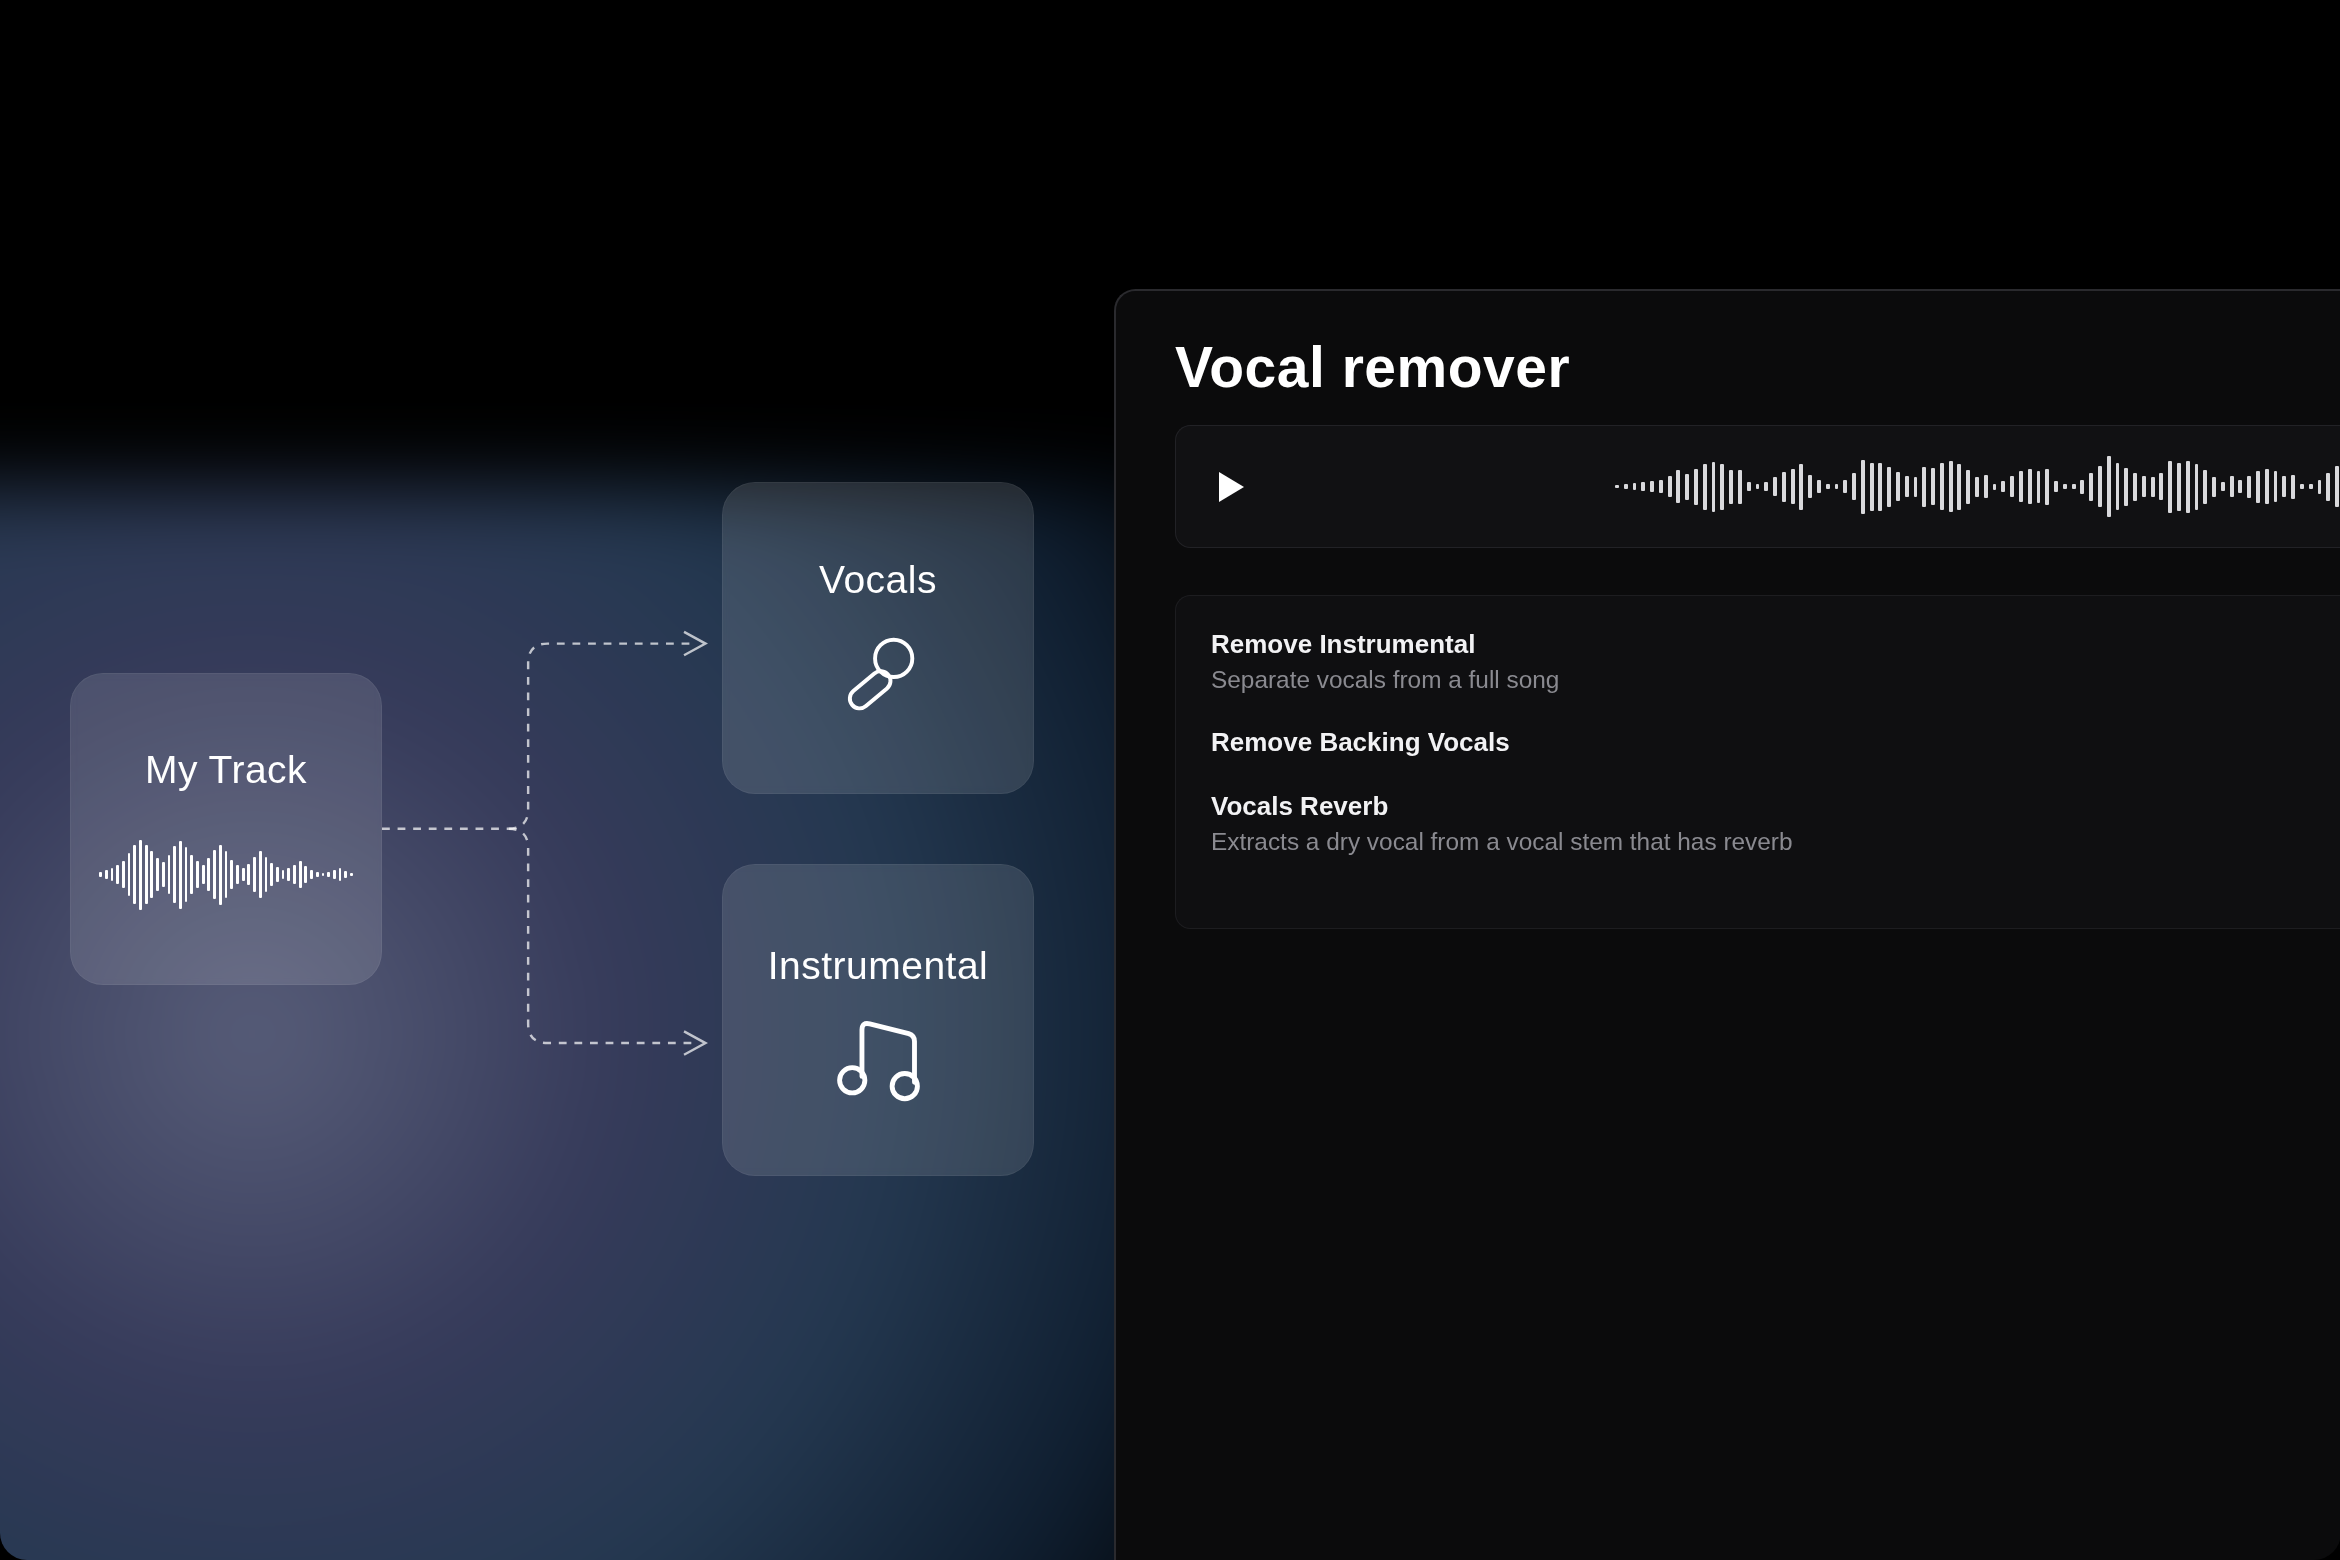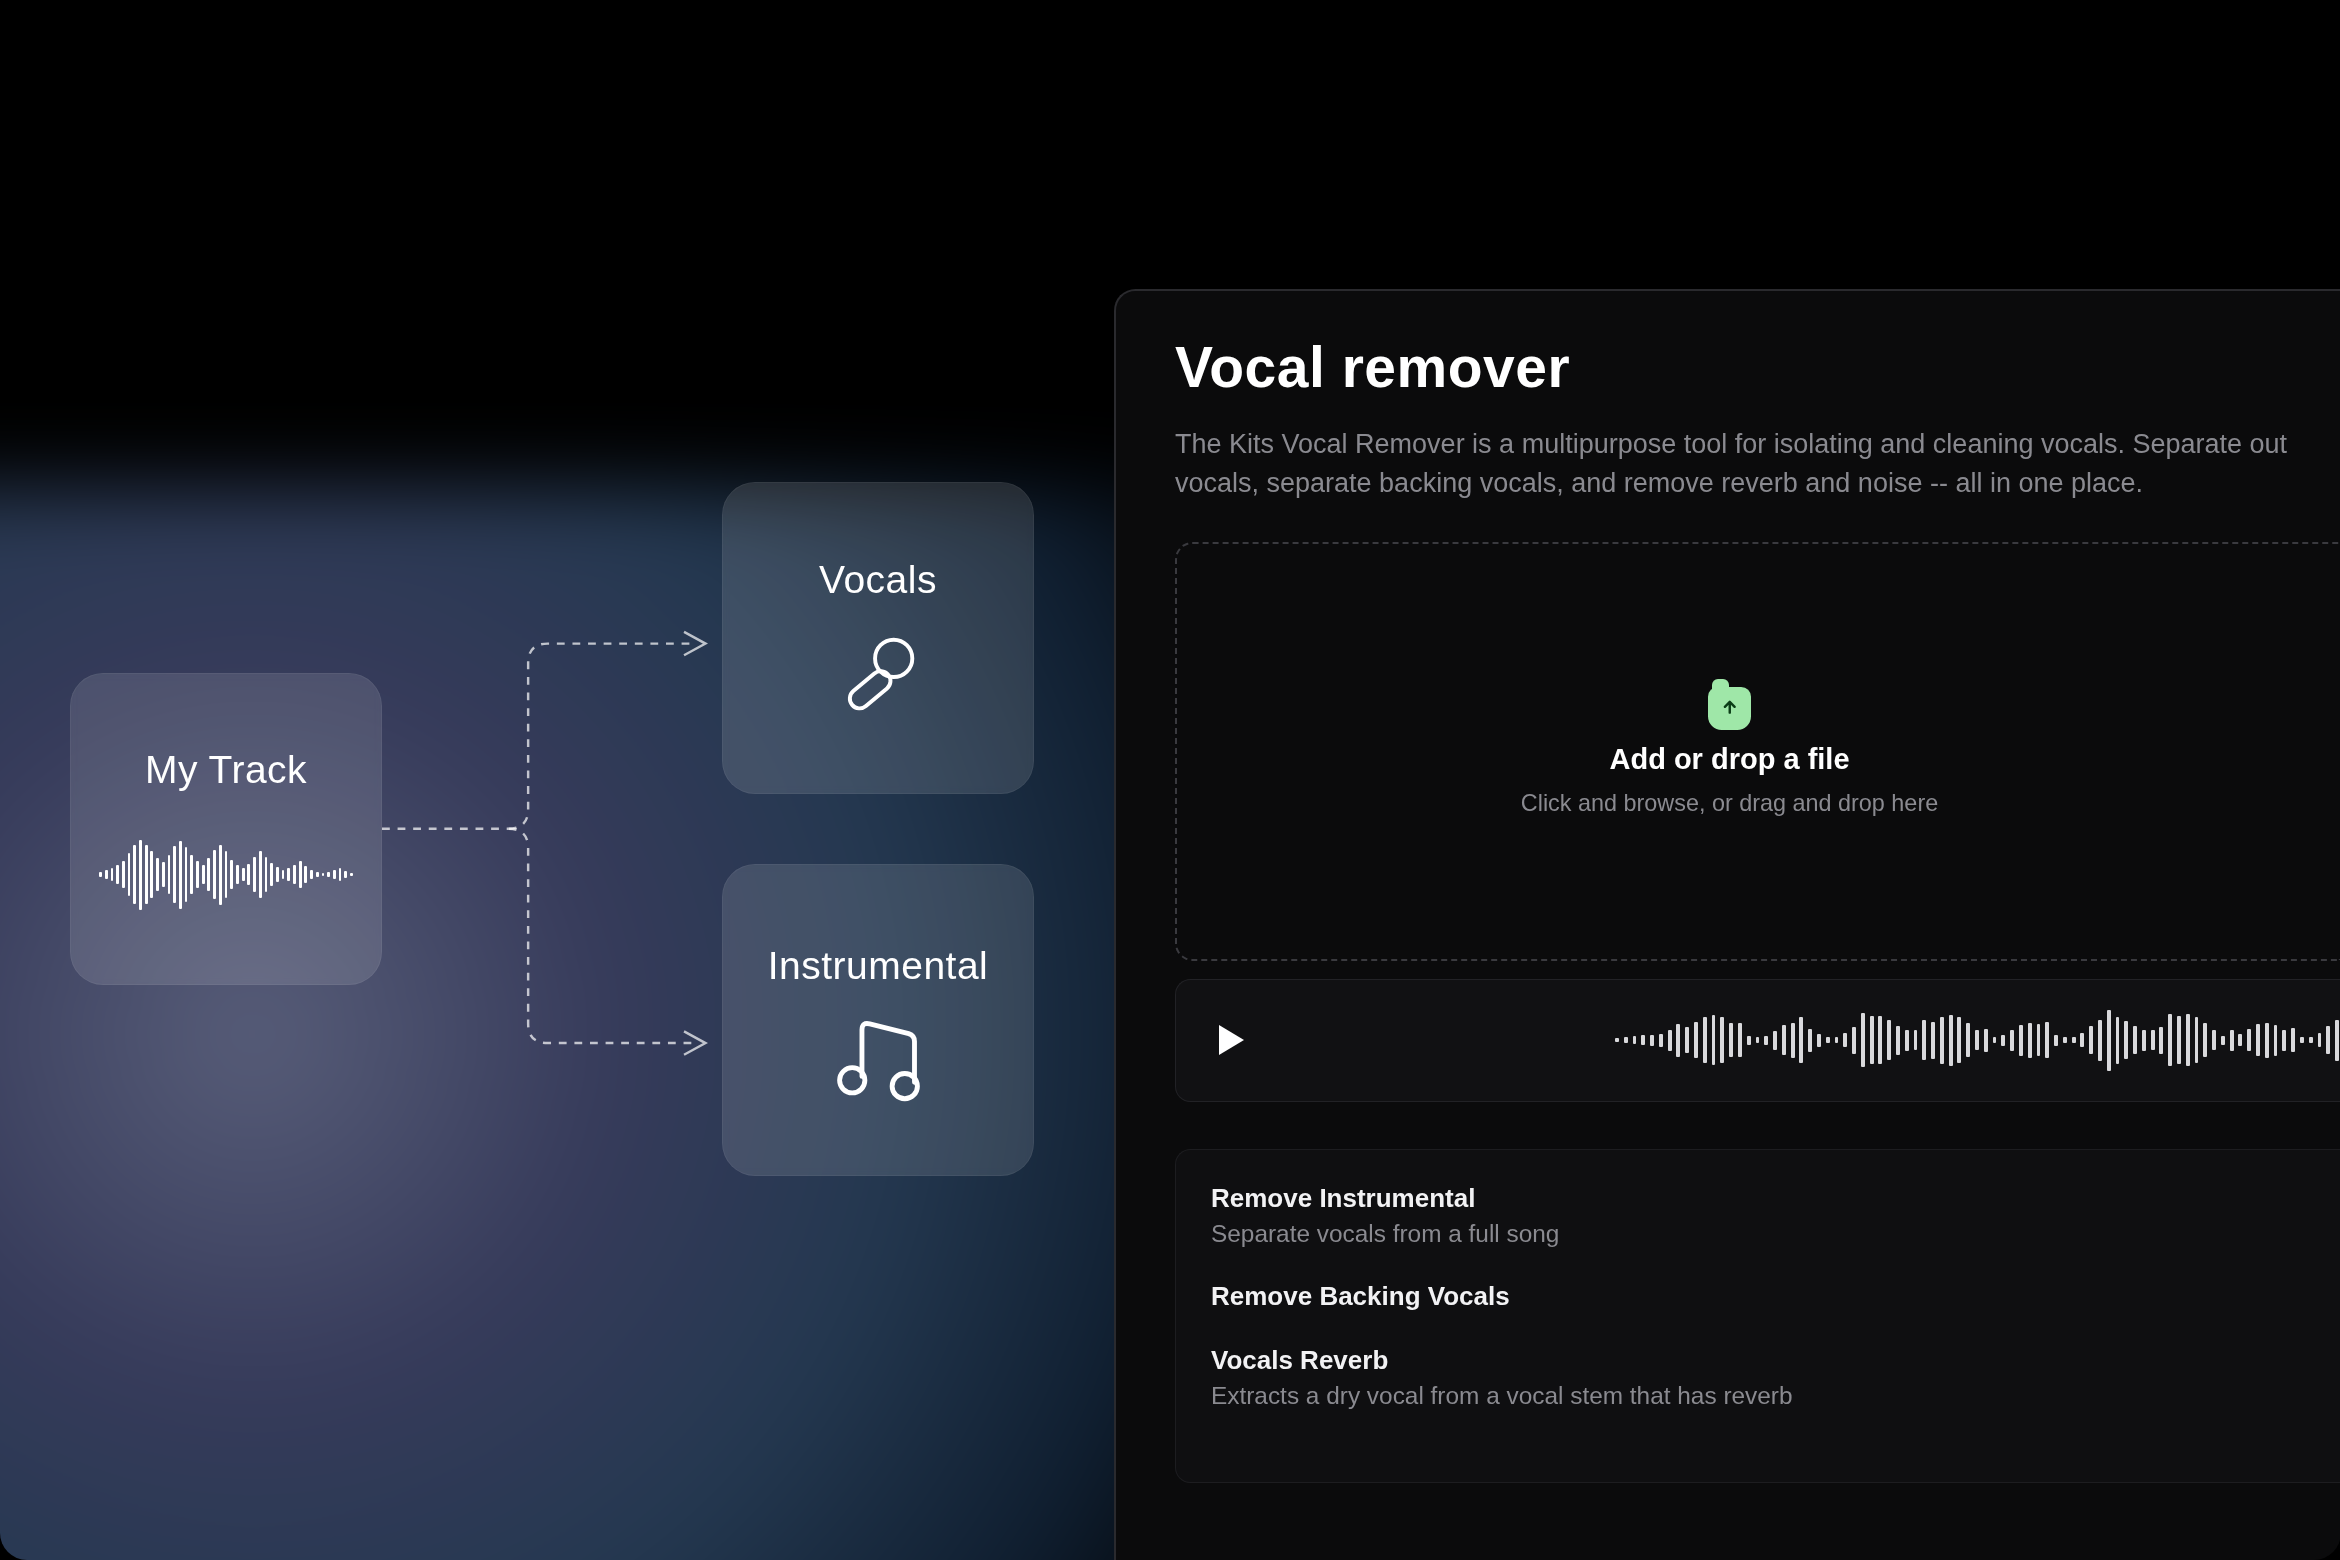--- a/index.html
+++ b/index.html
@@ -326,31 +326,21 @@
 
     <path class="dash" d="M130 330 Q150 330 150 310 V160 Q150 140 170 140 H320"></path>
     <path class="arrowhead" d="M310 128 L332 140 L310 152"></path>
 
     <path class="dash" d="M130 330 Q150 330 150 350 V530 Q150 550 170 550 H320"></path>
     <path class="arrowhead" d="M310 538 L332 550 L310 562"></path>
   </svg>
 
   <div class="panel">
     <h1>Vocal remover</h1>
-    <p class="desc">The Kits Vocal Remover is a multipurpose tool for isolating and cleaning vocals. Separate out vocals, separate backing vocals, and remove reverb and noise -- all in one place.</p>
-
-    <div class="dropzone">
-      <div class="upload-icon">
-        <svg width="19.5" height="19.5" viewBox="0 0 20 20">
-            <path d="M10 15 V5 M5 9 L10 4 L15 9" stroke="#0b3d17" stroke-width="2.5" fill="none" stroke-linecap="round" stroke-linejoin="round"></path>
-          </svg>
-      </div>
-      <div class="dz-title">Add or drop a file</div>
-      <div class="dz-sub">Click and browse, or drag and drop here</div>
-    </div>
+
 
 
     <div class="player">
       <div class="play-btn"></div>
       <div class="big-wave" id="big-wave">
           <span style="height: 3.9px;"></span>
           <span style="height: 5.9px;"></span>
           <span style="height: 7.8px;"></span>
           <span style="height: 9.8px;"></span>
           <span style="height: 11.7px;"></span>

